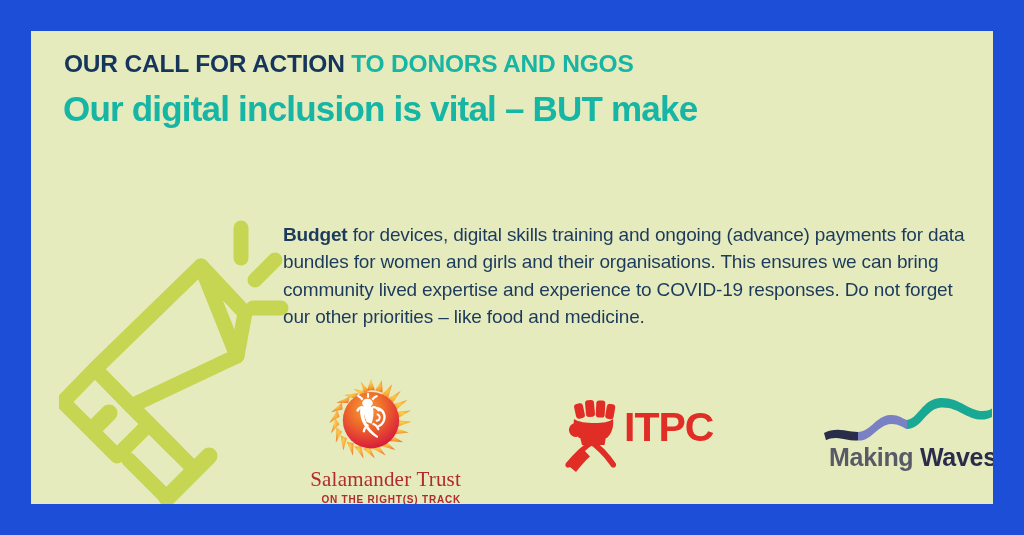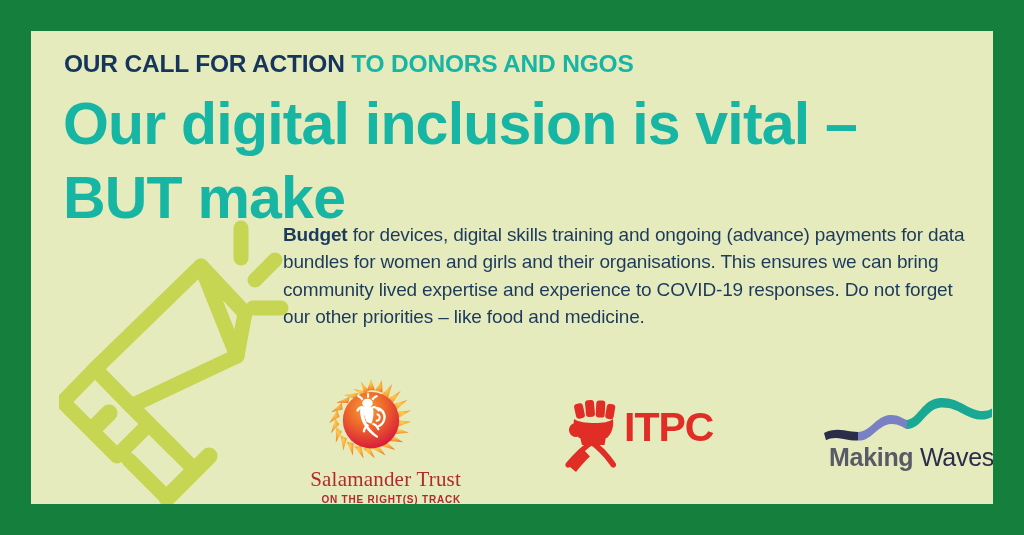--- a/index.html
+++ b/index.html
@@ -4,21 +4,21 @@
 <style>
   html, body {
     margin: 0;
     padding: 0;
     background: #ffffff;
   }
   .poster {
     position: relative;
     width: 1024px;
     height: 535px;
-    background: #15803d;
+    background: #1d4ed8;
     overflow: hidden;
     font-family: "Liberation Sans", sans-serif;
   }
   .inner-panel {
     position: absolute;
     left: 31px;
     top: 31px;
     width: 962px;
     height: 473px;
     background: #e6ebbe;
@@ -38,21 +38,21 @@
   .kicker .k-dark { color: #15355c; }
   .kicker .k-teal { color: #16b5a4; }
 
   
   .headline {
     position: absolute;
     left: 32px;
     top: 56px;
     width: 900px;
     color: #16b5a4;
-    font-size: 59px;
+    font-size: 35px;
     font-weight: bold;
     line-height: 1.26;
     letter-spacing: -0.8px;
   }
 
   
   .body-copy {
     position: absolute;
     left: 252px;
     top: 190px;
@@ -144,21 +144,21 @@
     position: absolute; left: 29px; top: 0px; width: 175px; height: 52px;
   }
   .logo-waves .mw-text {
     position: absolute;
     left: 40px; top: 50px;
     font-size: 25px;
     letter-spacing: -0.3px;
     white-space: nowrap;
   }
   .logo-waves .mw-light { color: #585b66; font-weight: bold; margin-top: 10px; }
-  .logo-waves .mw-bold  { color: #2a2d4a; font-weight: normal; }
+  .logo-waves .mw-bold  { color: #2a2d4a; font-weight: bold; }
 </style>
 </head>
 <body>
 
 <div class="poster">
   <div class="inner-panel">
 
     <div class="kicker">
       <span class="k-dark">OUR CALL FOR ACTION</span>
       <span class="k-teal">TO DONORS AND NGOS</span>

